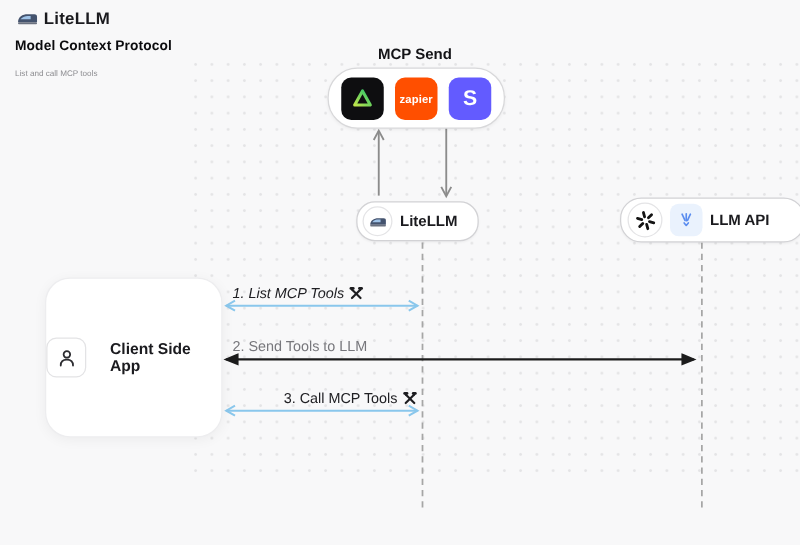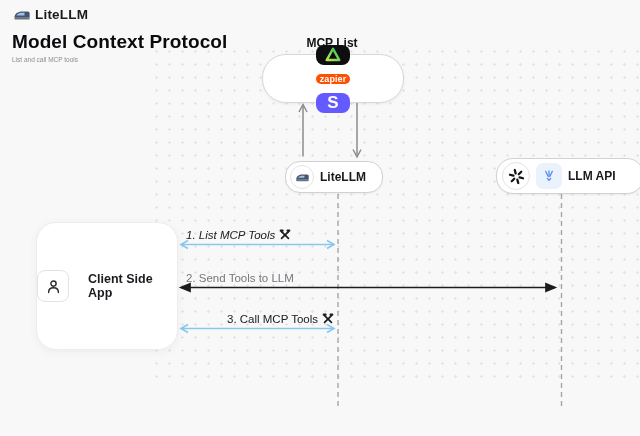--- a/index.html
+++ b/index.html
@@ -25,36 +25,36 @@
     pointer-events:none;
   }
   
   .brand{
     position:absolute;left:13px;top:7px;
     display:flex;align-items:center;gap:5px;
   }
   .brand-text{font-size:13.5px;font-weight:700;color:#1b1b1f;letter-spacing:.2px;}
   .page-title{
     position:absolute;left:12px;top:31px;
-    font-size:19px;font-weight:700;color:#0b0b0e;letter-spacing:.1px;
+    font-size:11px;font-weight:700;color:#0b0b0e;letter-spacing:.1px;
   }
   .page-subtitle{
     position:absolute;left:12px;top:56px;
     font-size:6.5px;color:#8d8d91;
   }
   
   .mcp-label{
     position:absolute;left:262px;top:36px;width:140px;
     text-align:center;font-size:12px;font-weight:600;color:#141417;
   }
   .mcp-box{
     position:absolute;left:262px;top:54px;width:140px;height:47px;
     background:#ffffff;border:1px solid #d8d8da;border-radius:24px;
     box-shadow:0 1px 3px rgba(0,0,0,.06);
-    display:flex;align-items:center;justify-content:center;gap:9px;flex-direction:column;
+    display:flex;align-items:center;justify-content:center;gap:9px;
   }
   .tool-tile{
     width:34px;height:34px;border-radius:8px;
     display:flex;align-items:center;justify-content:center;
   }
   .tool-tile.black{background:#0e0e10;}
   .tool-tile.zapier{background:#FF4F00;}
   .tool-tile.stripe{background:#635BFF;}
   .zapier-word{color:#fff;font-size:9px;font-weight:700;letter-spacing:.1px;}
   .stripe-letter{color:#fff;font-size:17px;font-weight:700;}
@@ -159,21 +159,21 @@
         <path d="M2 13 C2 7 7 4 13 4 L20.5 4 C22.6 4 23.5 5.2 23.5 7 L23.5 13 Z" fill="#44536e"></path>
         <path d="M4.8 9.6 C7.2 6.6 10.2 5.9 13 5.9 L16.2 5.9 L16.2 9.6 Z" fill="#9fc3e8"></path>
         <rect x="2" y="13" width="21.5" height="2.3" rx="1.1" fill="#6b7280"></rect>
       </svg>
     </span>
     <span class="brand-text">LiteLLM</span>
   </div>
   <div class="page-title">Model Context Protocol</div>
   <div class="page-subtitle">List and call MCP tools</div>
 
-  <div class="mcp-label">MCP List</div>
+  <div class="mcp-label">MCP Send</div>
   <div class="mcp-box">
     <div class="tool-tile black">
       <svg width="20" height="20" viewBox="0 0 24 24">
         <polygon points="12,4.5 19.5,18 4.5,18" fill="none" stroke="url(#tg)" stroke-width="3" stroke-linejoin="round"></polygon>
       </svg>
     </div>
     <div class="tool-tile zapier">
       <span class="zapier-word">zapier</span>
     </div>
     <div class="tool-tile stripe">

